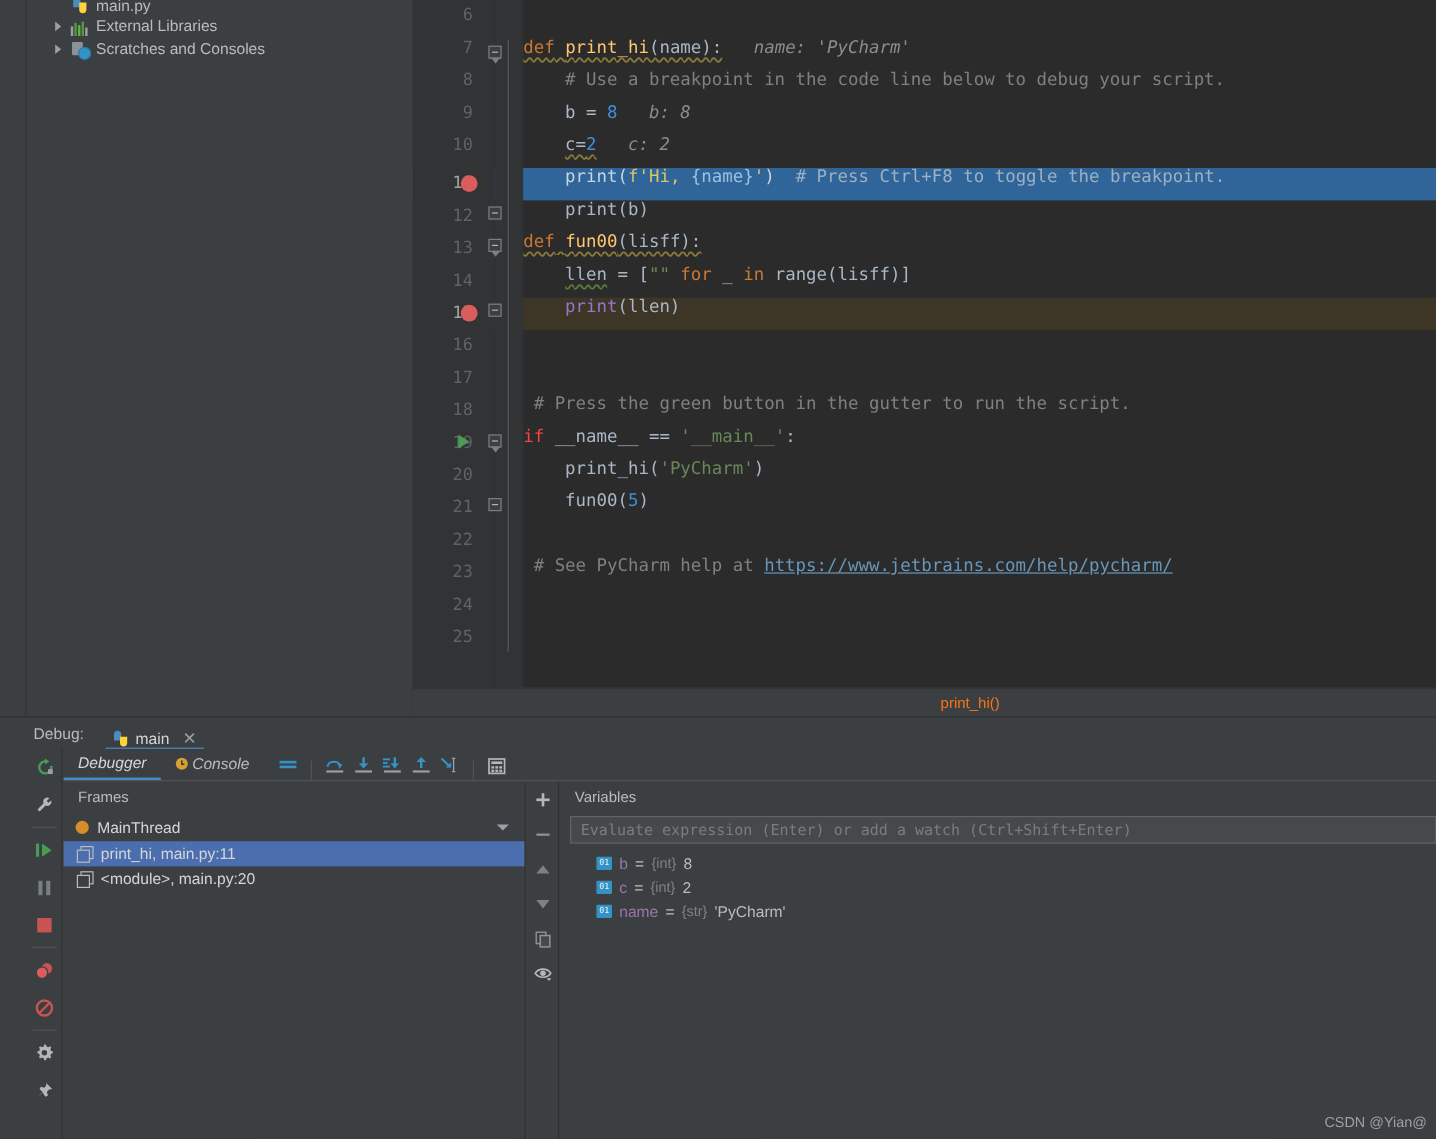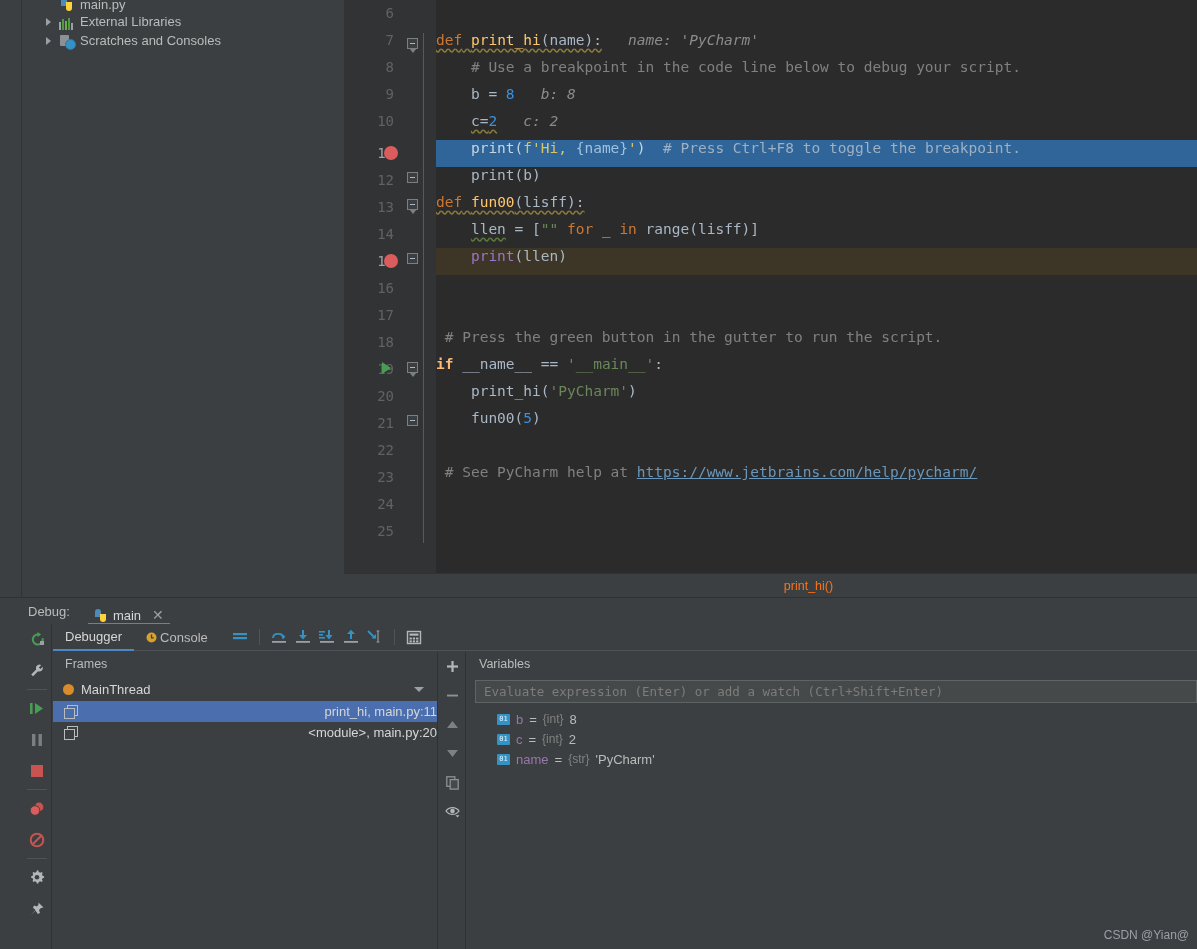--- a/index.html
+++ b/index.html
@@ -93,21 +93,21 @@
   .foldmark.minus::after{
     content:""; position:absolute; left:2px; top:4px; width:5px; height:1px; background:#a9b7c6;
   }
   .foldmark.tip::before{
     content:""; position:absolute; left:1px; top:9px; width:0; height:0;
     border-left:4px solid transparent; border-right:4px solid transparent; border-top:5px solid #7a7f82;
   }
 
   
   .kw    { color:#cc7832; }
-  .kw2   { color:#fdba74;font-weight:bold; }
+  .kw2   { color:#ef4444; }
   .fn    { color:#ffc66d; }
   .num   { color:#3e8fdb; }
   .str   { color:#6a8759; }
   .cmt   { color:#808080; }
   .hint  { color:#8c8c8c; font-style:italic; }
   .link  { color:#6897bb; text-decoration:underline; }
   .plain { color:#a9b7c6; }
   .hl-text { color:#c7d4e2; }
   .hl-cmt { color:#9fb0c2; }
   .squiggle { text-decoration: underline wavy #8a7a3a; text-underline-offset:3px; }
@@ -137,41 +137,41 @@
   .ico-py-tab::after{ content:""; position:absolute; left:6px; top:5px; width:6px; height:8px; background:#ffd43b; border-radius:0 0 3px 3px;}
 
   .dbg-sidebar{ position:absolute; left:22px; top:27px; width:30px; height:325px; background:#3c3f41; border-right:1px solid #323232; }
   .side-btn{ display:flex; align-items:center; justify-content:center; width:30px; height:31px; }
   .side-sep{ width:20px; height:1px; background:#4f5355; margin:3px 5px; }
 
   .dbg-main{ position:absolute; left:53px; top:27px; right:0; height:325px; background:#3c3f41; }
 
   .dbg-toolbar{
     position:absolute; left:0; top:0; width:100%; height:27px;
-    display:flex; align-items:center; gap:0px; border-bottom:1px solid #4f5355;
+    display:flex; align-items:flex-end; gap:0px; border-bottom:1px solid #4f5355;font-style:italic;
   }
   .tb-tab{
     font-size:13px; color:#bbbbbb; padding:0 12px; height:27px; line-height:27px;
     display:flex; align-items:center; gap:3px;
   }
   .tb-tab.active{ border-bottom:2px solid #4a88c7; color:#d6d6d6; }
   .tb-sep{ width:1px; height:16px; background:#4f5355; margin:0 7px; }
   .tb-btn{ width:24px; height:24px; display:flex; align-items:center; justify-content:center; }
 
   .frames-pane{ position:absolute; left:0; top:28px; width:385px; bottom:0; border-right:1px solid #2f3133; }
   .pane-title{ font-size:12.5px; color:#bbbbbb; height:25px; line-height:25px; padding-left:12px; }
   .thread-row{
     display:flex; align-items:center; height:24px; padding-left:10px; gap:7px;
     font-size:13px; color:#d6d6d6; position:relative;
   }
   .thread-dot{ width:11px; height:11px; border-radius:50%; background:#d98c2b; }
   .caret-down{ position:absolute; right:13px; width:0;height:0; border-left:5px solid transparent;border-right:5px solid transparent;border-top:5px solid #9aa0a6;}
   .frame-row{
     display:flex; align-items:center; height:21px; padding-left:11px; gap:7px;
-    font-size:13px; color:#d6d6d6;justify-content:space-between;
+    font-size:13px; color:#d6d6d6;
   }
   .frame-row.selected{ background:#4b6eaf; }
   .frame-ico{ position:relative; width:13px; height:13px; flex:none; }
   .frame-ico::before{ content:""; position:absolute; left:3px; top:0px; width:9px; height:9px; border:1px solid #b9bcbd;}
   .frame-ico::after{ content:""; position:absolute; left:0px; top:3px; width:9px; height:9px; border:1px solid #b9bcbd; background:#3c3f41;}
   .frame-row.selected .frame-ico::after{ background:#4b6eaf; }
 
   .vbar{ position:absolute; left:386px; top:28px; width:27px; bottom:0; background:#3c3f41; border-right:1px solid #2f3133;}
   .vbar-btn{ width:27px; height:29px; display:flex; align-items:center; justify-content:center;}
 

